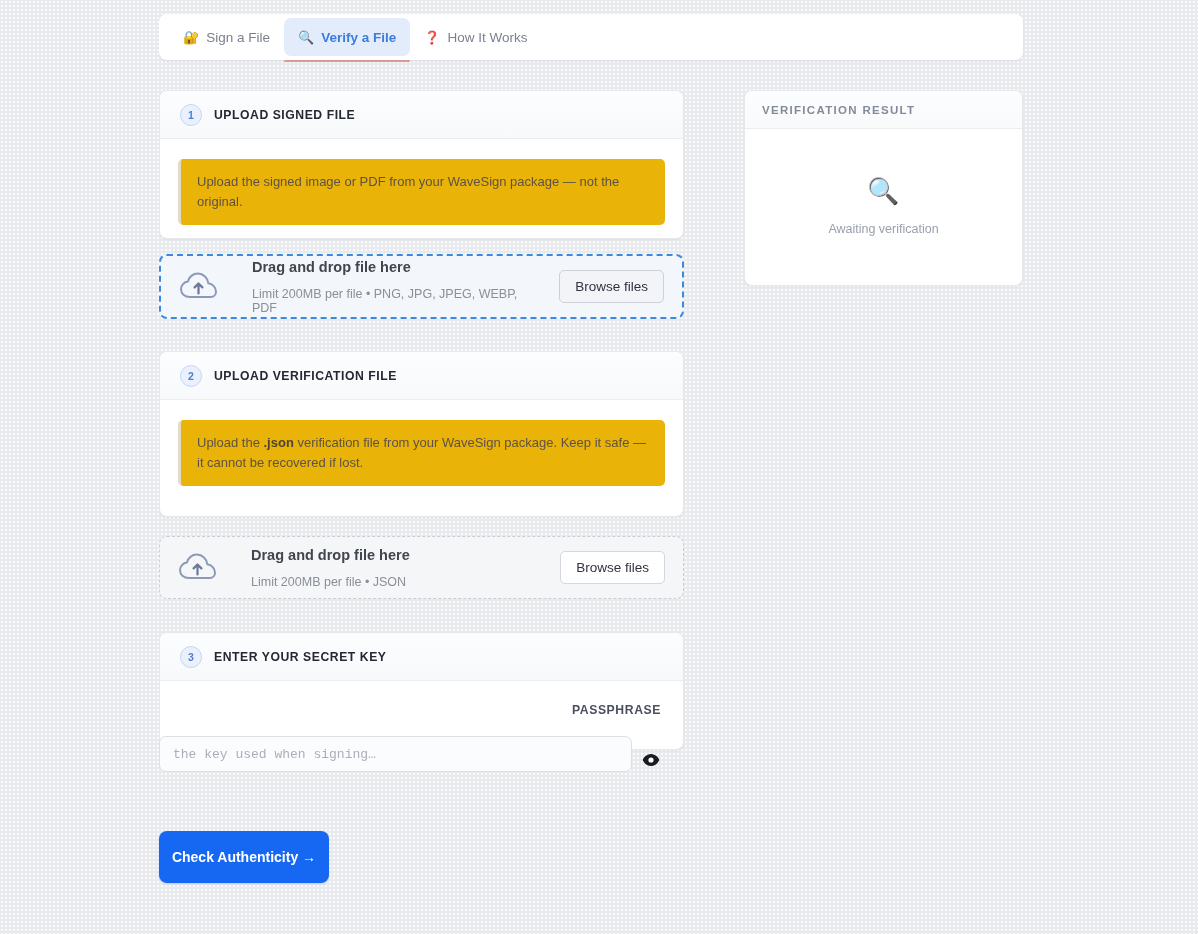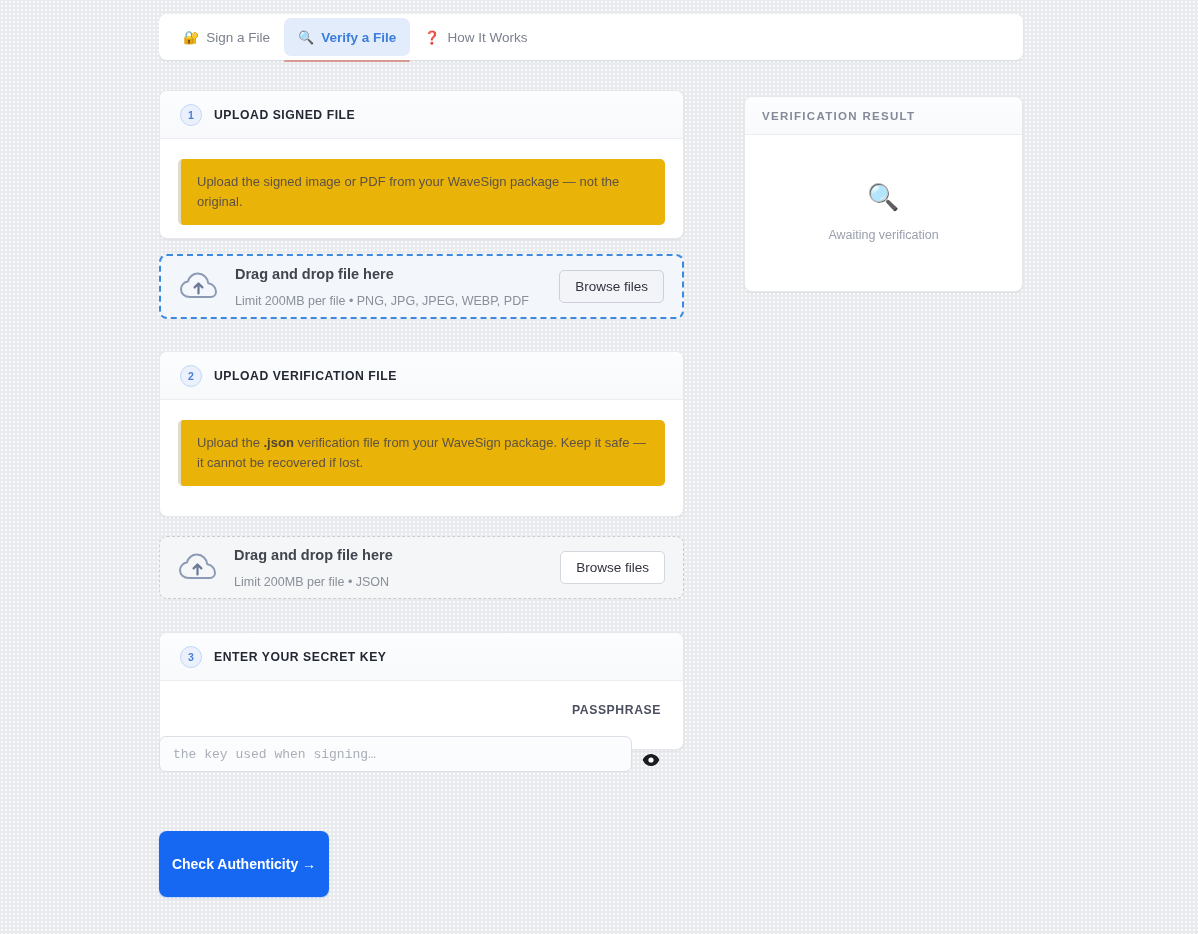--- a/index.html
+++ b/index.html
@@ -111,21 +111,21 @@
   .infobox b { font-weight: 700; color: #4d4336; }
 
   
   .dropzone {
     position: absolute;
     background: #f4f6f8;
     border-radius: 8px;
     display: flex;
     align-items: center;
     padding: 0 18px;
-    gap: 16px;
+    gap: 33px;
   }
   .dropzone.active {
     border: 2px dashed #3b8ae0;
     background: #f3f6fa;
   }
   .dropzone.idle {
     border: 1.5px dashed #c9cdd4;
     background: #f4f6f8;
   }
   .dz-icon { flex: 0 0 auto; display: flex; align-items:center; }
@@ -189,36 +189,36 @@
     width: 24px; height: 24px;
     display: flex; align-items: center; justify-content: center;
     cursor: pointer;
     background: none; border: none; padding: 0;
   }
 
   
   .submit-btn {
     position: absolute;
     left: 159px; top: 831px;
-    width: 170px; height: 66px;
+    width: 170px; height: 52px;
     background: #1668f2;
     color: #ffffff;
     font-size: 14px;
     font-weight: 700;
     border: none;
     border-radius: 8px;
     cursor: pointer;
     box-shadow: 0 1px 2px rgba(22,104,242,0.25);
     font-family: "Liberation Sans", sans-serif;
   }
 
   
   .result-panel {
     position: absolute;
-    left: 744px; top: 96px;
+    left: 744px; top: 90px;
     width: 279px; height: 196px;
   }
   .result-head {
     height: 38px;
     display: flex;
     align-items: center;
     padding: 0 17px;
     background: linear-gradient(180deg,#fcfdfe 0%, #f8fafb 100%);
     border-bottom: 1px solid #ebedf1;
   }

